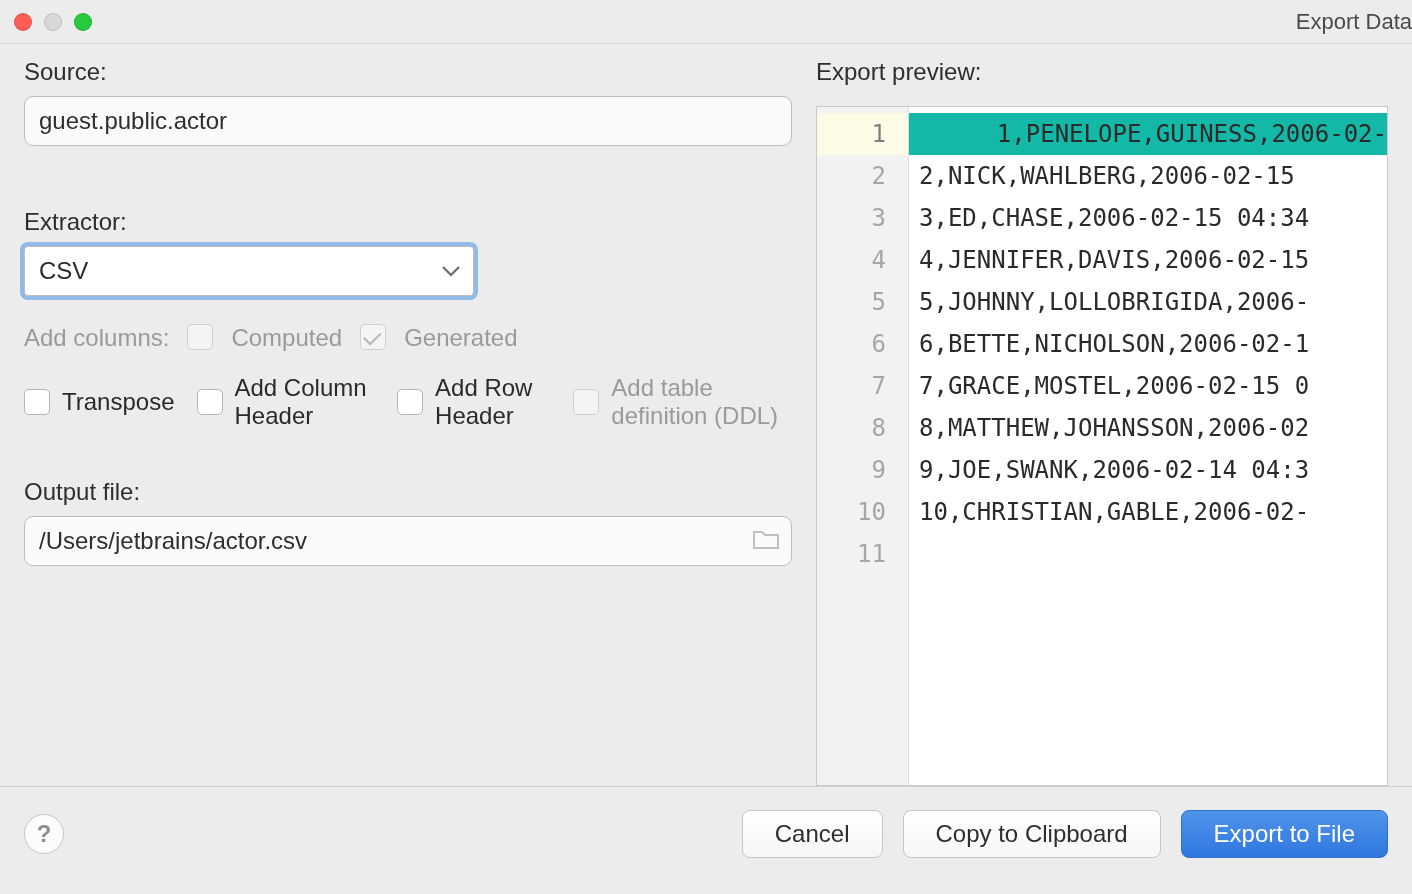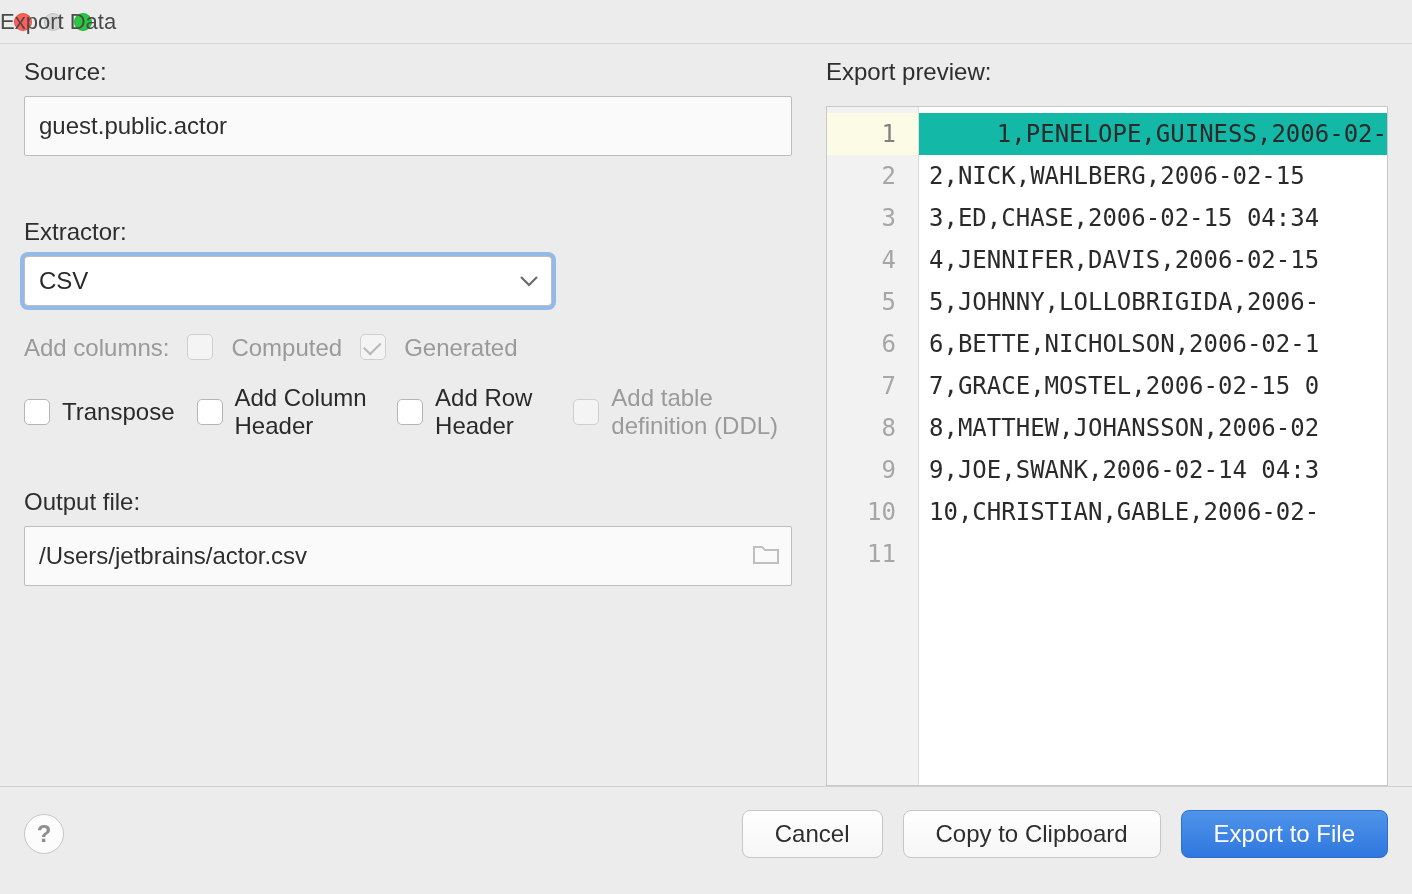--- a/index.html
+++ b/index.html
@@ -20,51 +20,51 @@
     }
     .traffic { display: flex; gap: 12px; align-items: center; }
     .traffic-light {
       width: 18px; height: 18px; border-radius: 50%;
       box-shadow: inset 0 0 0 1px rgba(0,0,0,0.12);
     }
     .tl-red   { background: #ff5f56; }
     .tl-yellow{ background: #d8d8d8; }
     .tl-green { background: #27c93f; }
     .title {
-      position: absolute; left: 0; right: 0; text-align: left;
+      position: absolute; left: 0; right: 0; text-align: right;
       font-size: 22px; color: #4a4a4a; pointer-events: none;
       font-weight: 500;
     }
     .content {
       display: flex;
       height: 742px;
       padding: 14px 24px 0 24px;
-      gap: 34px;
+      gap: 24px;
     }
     .left { flex: 0 0 768px; display: flex; flex-direction: column; }
     .right { flex: 1; display: flex; flex-direction: column; min-width: 0; }
 
     .field-label {
       font-size: 24px; color: #2e2e2e; margin-bottom: 10px;
     }
     .text-input {
-      width: 100%; height: 60px;
+      width: 100%; height: 50px;
       background: #fafafa;
       border: 1px solid #bdbdbd;
-      border-radius: 2px;
+      border-radius: 9px;
       padding: 0 14px;
       font-size: 24px;
       color: #2e2e2e;
       display: flex; align-items: center;
     }
     .block { margin-bottom: 26px; }
 
     .select-wrap {
       position: relative;
-      width: 528px;
+      width: 450px;
     }
     .select-box {
       height: 50px;
       background: #fff;
       border: 1px solid #bdbdbd;
       border-radius: 4px;
       padding: 0 40px 0 14px;
       font-size: 24px;
       display: flex; align-items: center;
       box-shadow: 0 0 0 4px rgba(74,144,226,0.55);

